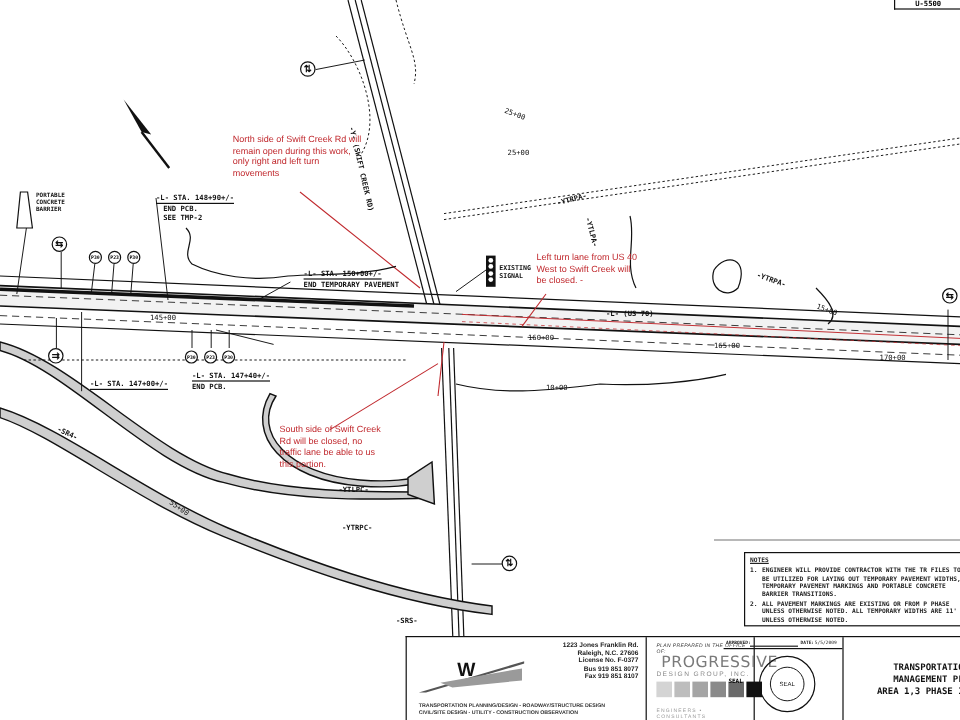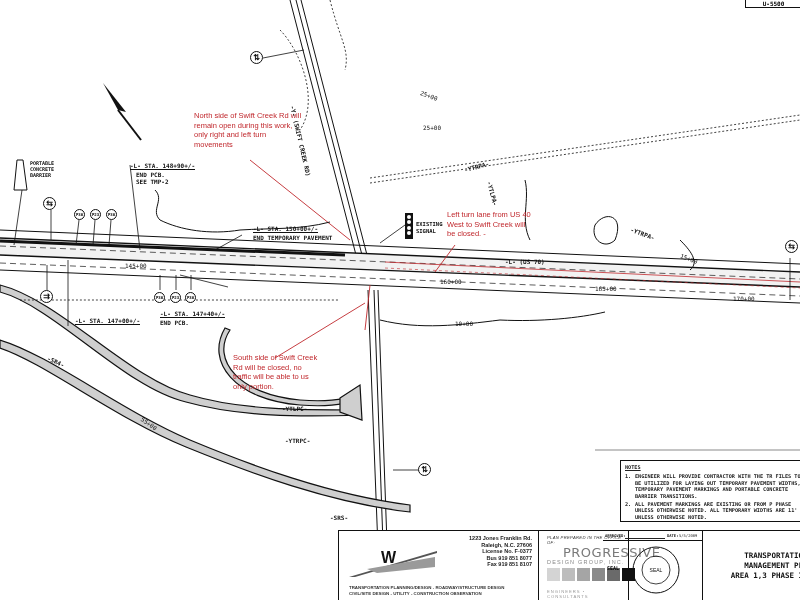--- a/index.html
+++ b/index.html
@@ -11,21 +11,21 @@
   .sheet-no { position:absolute; left:745px; top:0; width:55px; height:7px; border:1px solid #111; border-top:none; font-size:6px; font-weight:bold; text-align:center; font-family:"DejaVu Sans Mono", monospace; line-height:7px; }
   .notes-box { position:absolute; left:620px; top:460px; width:190px; height:62px; border:1.5px solid #111; background:#fff; font-family:"DejaVu Sans Mono", monospace; font-size:5.2px; font-weight:bold; color:#222; padding:3px 4px; box-sizing:border-box; line-height:6.4px; }
   .notes-box .title { text-decoration:underline; margin-bottom:3px; }
   .notes-box .item { display:flex; margin-bottom:2px; }
   .notes-box .num { width:10px; flex:none; }
   .titleblock { position:absolute; left:338px; top:530px; width:462px; height:70px; border-top:1.5px solid #111; border-left:1.5px solid #111; background:#fff; }
   .tb-cell { position:absolute; top:0; height:70px; border-right:1px solid #111; box-sizing:border-box; }
   .wh-addr { position:absolute; right:6px; top:4px; font-size:5.5px; font-weight:bold; text-align:right; line-height:6.5px; color:#222; }
   .wh-services { position:absolute; left:10px; top:54px; font-size:4.4px; font-weight:bold; line-height:5.5px; color:#333; }
   .pdg-prepared { position:absolute; left:8px; top:4px; font-size:4.2px; font-style:italic; color:#333; letter-spacing:0.3px; }
-  .pdg-name { position:absolute; left:24px; top:14px; font-size:13px; letter-spacing:0.5px; color:#7a7a7a; font-family:"DejaVu Sans", sans-serif; }
+  .pdg-name { position:absolute; left:12px; top:14px; font-size:13px; letter-spacing:0.5px; color:#7a7a7a; font-family:"DejaVu Sans", sans-serif; }
   .pdg-sub { position:absolute; left:8px; top:28px; font-size:5.5px; letter-spacing:1.2px; color:#8a8a8a; }
   .pdg-squares { position:absolute; left:8px; top:37px; display:flex; gap:2px; }
   .pdg-squares div { width:13px; height:13px; }
   .pdg-tag { position:absolute; left:8px; top:58px; font-size:4.2px; letter-spacing:1px; color:#999; }
   .approved { position:absolute; left:2px; top:2px; font-size:3.8px; font-weight:bold; color:#222; font-family:"DejaVu Sans Mono", monospace; }
   .approved-line { position:absolute; top:7px; height:0; border-bottom:0.5px solid #222; }
   .seal-lbl { position:absolute; left:4px; top:34px; font-size:5px; font-weight:bold; font-family:"DejaVu Sans Mono", monospace; }
   .sheet-title { position:absolute; left:0; top:20px; width:200px; font-family:"DejaVu Sans Mono", monospace; font-weight:bold; font-size:7.5px; line-height:10px; text-align:right; white-space:nowrap; color:#111; }
   .sign { position:absolute; width:13px; height:13px; border-radius:50%; border:1.5px solid #111; background:#fff; display:flex; align-items:center; justify-content:center; font-size:8px; font-weight:bold; color:#111; box-sizing:border-box; }
   .psign { position:absolute; width:11px; height:11px; border-radius:50%; border:1.2px solid #111; background:#fff; font-size:4px; font-weight:bold; display:flex; align-items:center; justify-content:center; font-family:"DejaVu Sans Mono", monospace; box-sizing:border-box; }
@@ -119,21 +119,21 @@
 
   <g>
     <polygon points="17,160 23,160 27,190 14,190" fill="#fff" stroke="#111" stroke-width="1"></polygon>
   </g>
 
   <line x1="595" y1="450" x2="800" y2="450" stroke="#111" stroke-width="0.5"></line>
 </svg>
 
 <div class="note" style="left:194px;top:111px;width:110px;">North side of Swift Creek Rd will remain open during this work, only right and left turn movements</div>
 <div class="note" style="left:447px;top:210px;width:85px;">Left turn lane from US 40 West to Swift Creek will be closed. -</div>
-<div class="note" style="left:233px;top:353px;width:85px;">South side of Swift Creek Rd will be closed, no traffic will be able to us only portion.</div>
+<div class="note" style="left:233px;top:353px;width:85px;">South side of Swift Creek Rd will be closed, no traffic lane be able to us this portion.</div>
 
 <div class="lbl lbl-u" style="left:130px;top:162px;">-L- STA. 148+90+/-</div>
 <div class="lbl" style="left:136px;top:171px;">END PCB.</div>
 <div class="lbl" style="left:136px;top:178px;">SEE TMP-2</div>
 <div class="lbl lbl-u" style="left:253px;top:225px;">-L- STA. 150+00+/-</div>
 <div class="lbl" style="left:253px;top:234px;">END TEMPORARY PAVEMENT</div>
 <div class="lbl lbl-u" style="left:75px;top:317px;">-L- STA. 147+00+/-</div>
 <div class="lbl lbl-u" style="left:160px;top:310px;">-L- STA. 147+40+/-</div>
 <div class="lbl" style="left:160px;top:319px;">END PCB.</div>
 <div class="lbl" style="left:30px;top:160px;width:34px;white-space:normal;font-size:5px;line-height:6px;">PORTABLE CONCRETE BARRIER</div>

